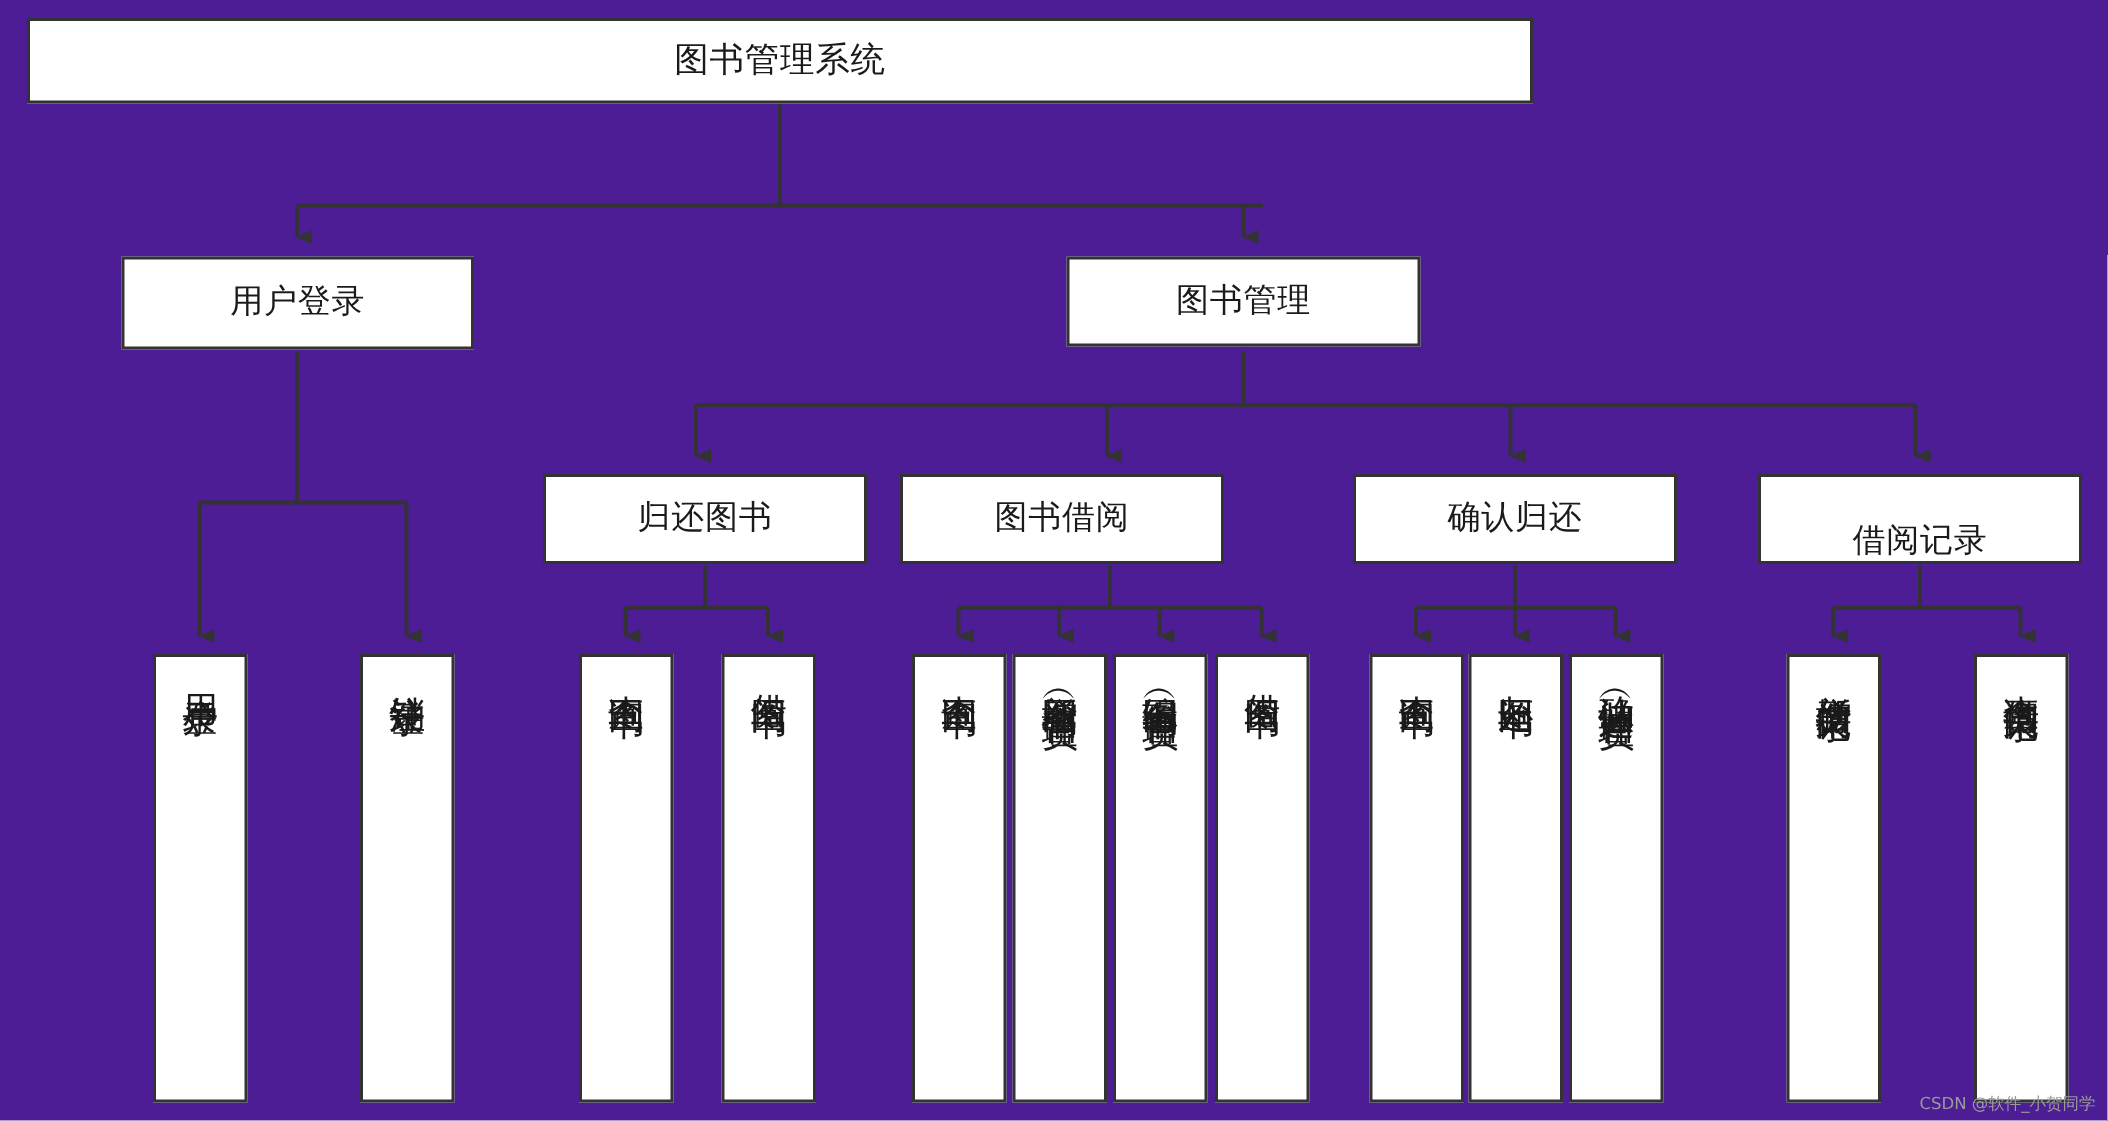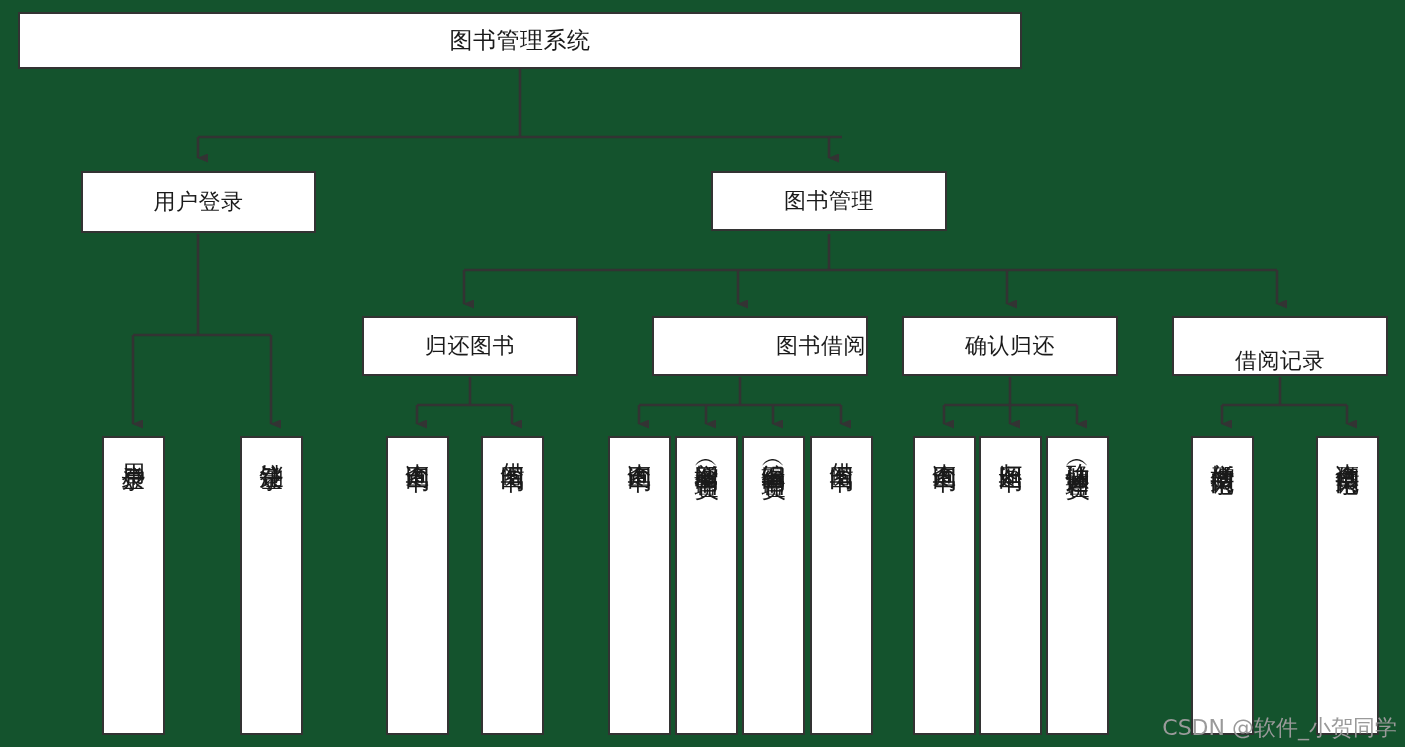--- a/index.html
+++ b/index.html
@@ -8,21 +8,21 @@
     padding: 0;
     background: #ffffff;
   }
   body {
     font-family: "DejaVu Sans", "Liberation Sans", sans-serif;
   }
   #diagram {
     position: relative;
     width: 1405px;
     height: 747px;
-    background: #14532d;
+    background: #4c1d95;
     overflow: hidden;
   }
   #connectors {
     position: absolute;
     left: 0;
     top: 0;
     width: 1405px;
     height: 747px;
     pointer-events: none;
   }
@@ -60,21 +60,21 @@
     text-orientation: upright;
     font-size: 24px;
     letter-spacing: 2px;
     line-height: 1.0;
     white-space: nowrap;
   }
   .watermark {
     position: absolute;
     right: 8px;
     bottom: 4px;
-    font-size: 22px;
+    font-size: 11px;
     color: #9a9a9a;
     z-index: 3;
     white-space: nowrap;
     font-family: "DejaVu Sans", "Liberation Sans", sans-serif;
   }
 </style>
 </head>
 <body>
 
 <div id="diagram">
@@ -138,21 +138,21 @@
   </div>
 
   <div class="node h" style="left:711px; top:171px; width:236px; height:60px;">
     <span class="label">图书管理</span>
   </div>
 
   <div class="node h" style="left:362px; top:316px; width:216px; height:60px;">
     <span class="label">归还图书</span>
   </div>
 
-  <div class="node h" style="left:652px; top:316px; width:216px; height:60px;justify-content:flex-end;">
+  <div class="node h" style="left:600px; top:316px; width:216px; height:60px;">
     <span class="label">图书借阅</span>
   </div>
 
   <div class="node h" style="left:902px; top:316px; width:216px; height:60px;">
     <span class="label">确认归还</span>
   </div>
 
   <div class="node h" style="left:1172px; top:316px; width:216px; height:60px;align-items:flex-end;">
     <span class="label">借阅记录</span>
   </div>

